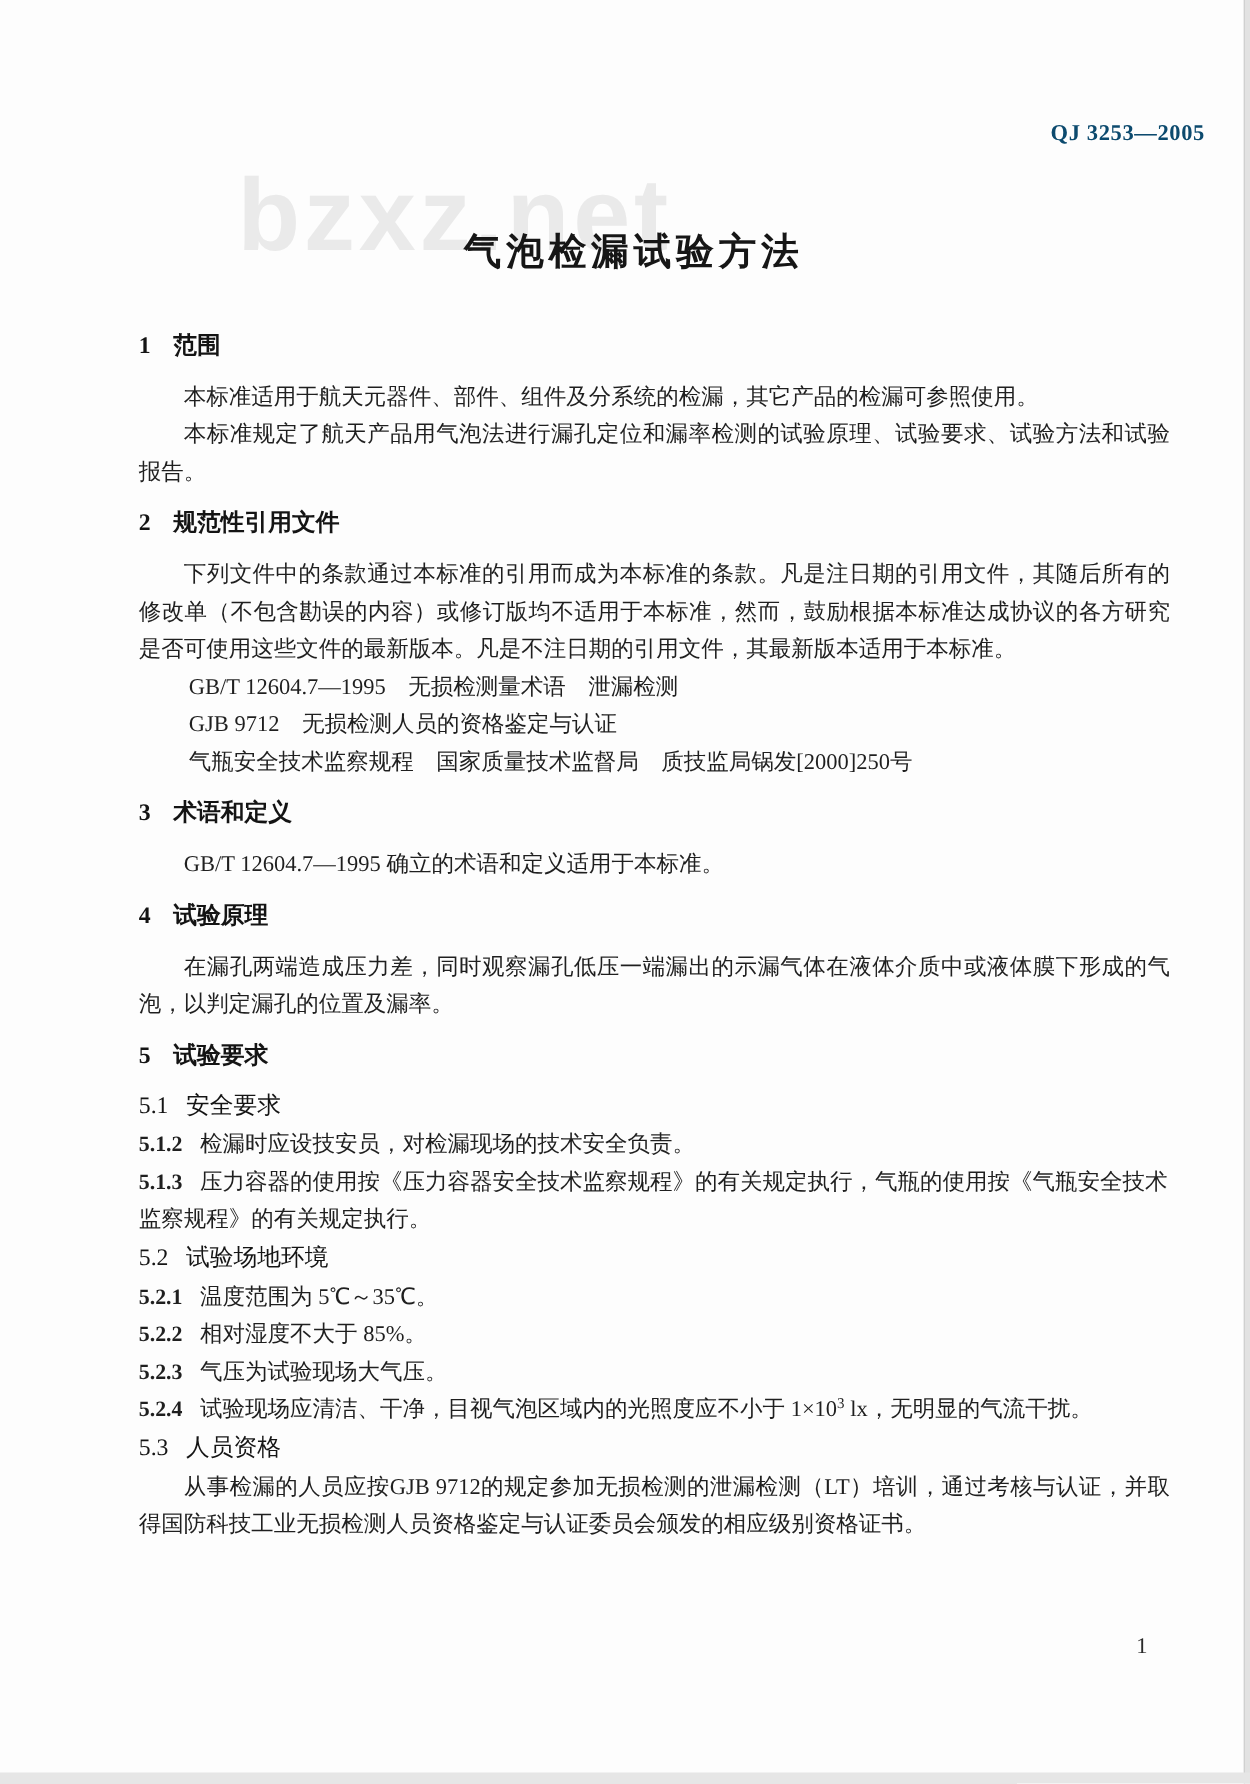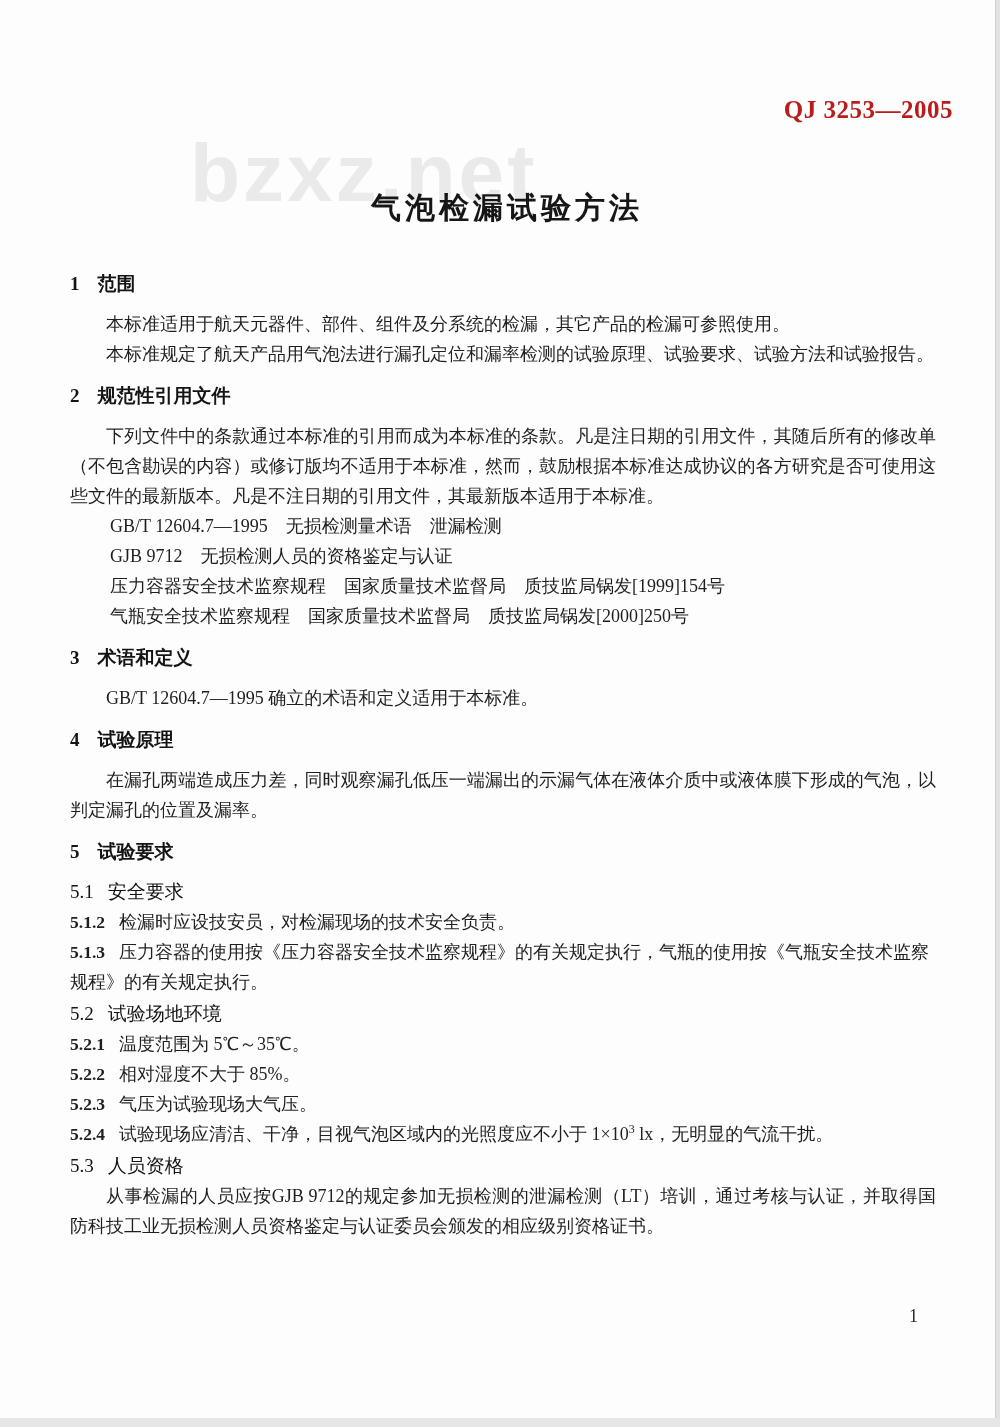--- a/index.html
+++ b/index.html
@@ -21,41 +21,41 @@
     font-weight: bold;
     font-size: 82px;
     letter-spacing: 3px;
     color: #eaeaea;
     z-index: 0;
     pointer-events: none;
   }
   .header-code {
     position: relative; z-index: 1;
     padding-top: 96px;
-    padding-right: 47px;
+    padding-right: 36px;
     text-align: right;
     font-weight: bold;
-    font-size: 25px;
+    font-size: 18px;
     letter-spacing: 0.5px;
-    color: #b91c1c;
+    color: #0c4a6e;
   }
   .doc-title {
     position: relative; z-index: 1;
     margin-top: 64px;
     text-align: center;
     padding-left: 14px;
     font-family: "Liberation Sans", sans-serif;
     font-weight: bold;
     font-size: 30px;
     letter-spacing: 4px;
     color: #161616;
   }
   .content {
     position: relative; z-index: 1;
-    margin: 40px 64px 0 70px;
+    margin: 40px 64px 0 111px;
     font-size: 18px;
   }
   .h1 {
     font-family: "Liberation Sans", sans-serif;
     font-size: 19px; font-weight: bold; color: #141414;
     margin: 12px 0 10px; line-height: 30px;
   }
   .h2 {
     font-family: "Liberation Sans", sans-serif;
     font-size: 19px; font-weight: normal; color: #141414;
@@ -103,21 +103,20 @@
     </div>
     <p class="body">本标准适用于航天元器件、部件、组件及分系统的检漏，其它产品的检漏可参照使用。</p>
     <p class="body">本标准规定了航天产品用气泡法进行漏孔定位和漏率检测的试验原理、试验要求、试验方法和试验报告。</p>
 
     <div class="h1">
       <span class="num">2</span><span>规范性引用文件</span>
     </div>
     <p class="body">下列文件中的条款通过本标准的引用而成为本标准的条款。凡是注日期的引用文件，其随后所有的修改单（不包含勘误的内容）或修订版均不适用于本标准，然而，鼓励根据本标准达成协议的各方研究是否可使用这些文件的最新版本。凡是不注日期的引用文件，其最新版本适用于本标准。</p>
     <p class="ref">GB/T 12604.7—1995　无损检测量术语　泄漏检测</p>
     <p class="ref">GJB 9712　无损检测人员的资格鉴定与认证</p>
-    <p class="ref">压力容器安全技术监察规程　国家质量技术监督局　质技监局锅发[1999]154号</p>
     <p class="ref">气瓶安全技术监察规程　国家质量技术监督局　质技监局锅发[2000]250号</p>
 
     <div class="h1">
       <span class="num">3</span><span>术语和定义</span>
     </div>
     <p class="body">GB/T 12604.7—1995 确立的术语和定义适用于本标准。</p>
 
     <div class="h1">
       <span class="num">4</span><span>试验原理</span>
     </div>

